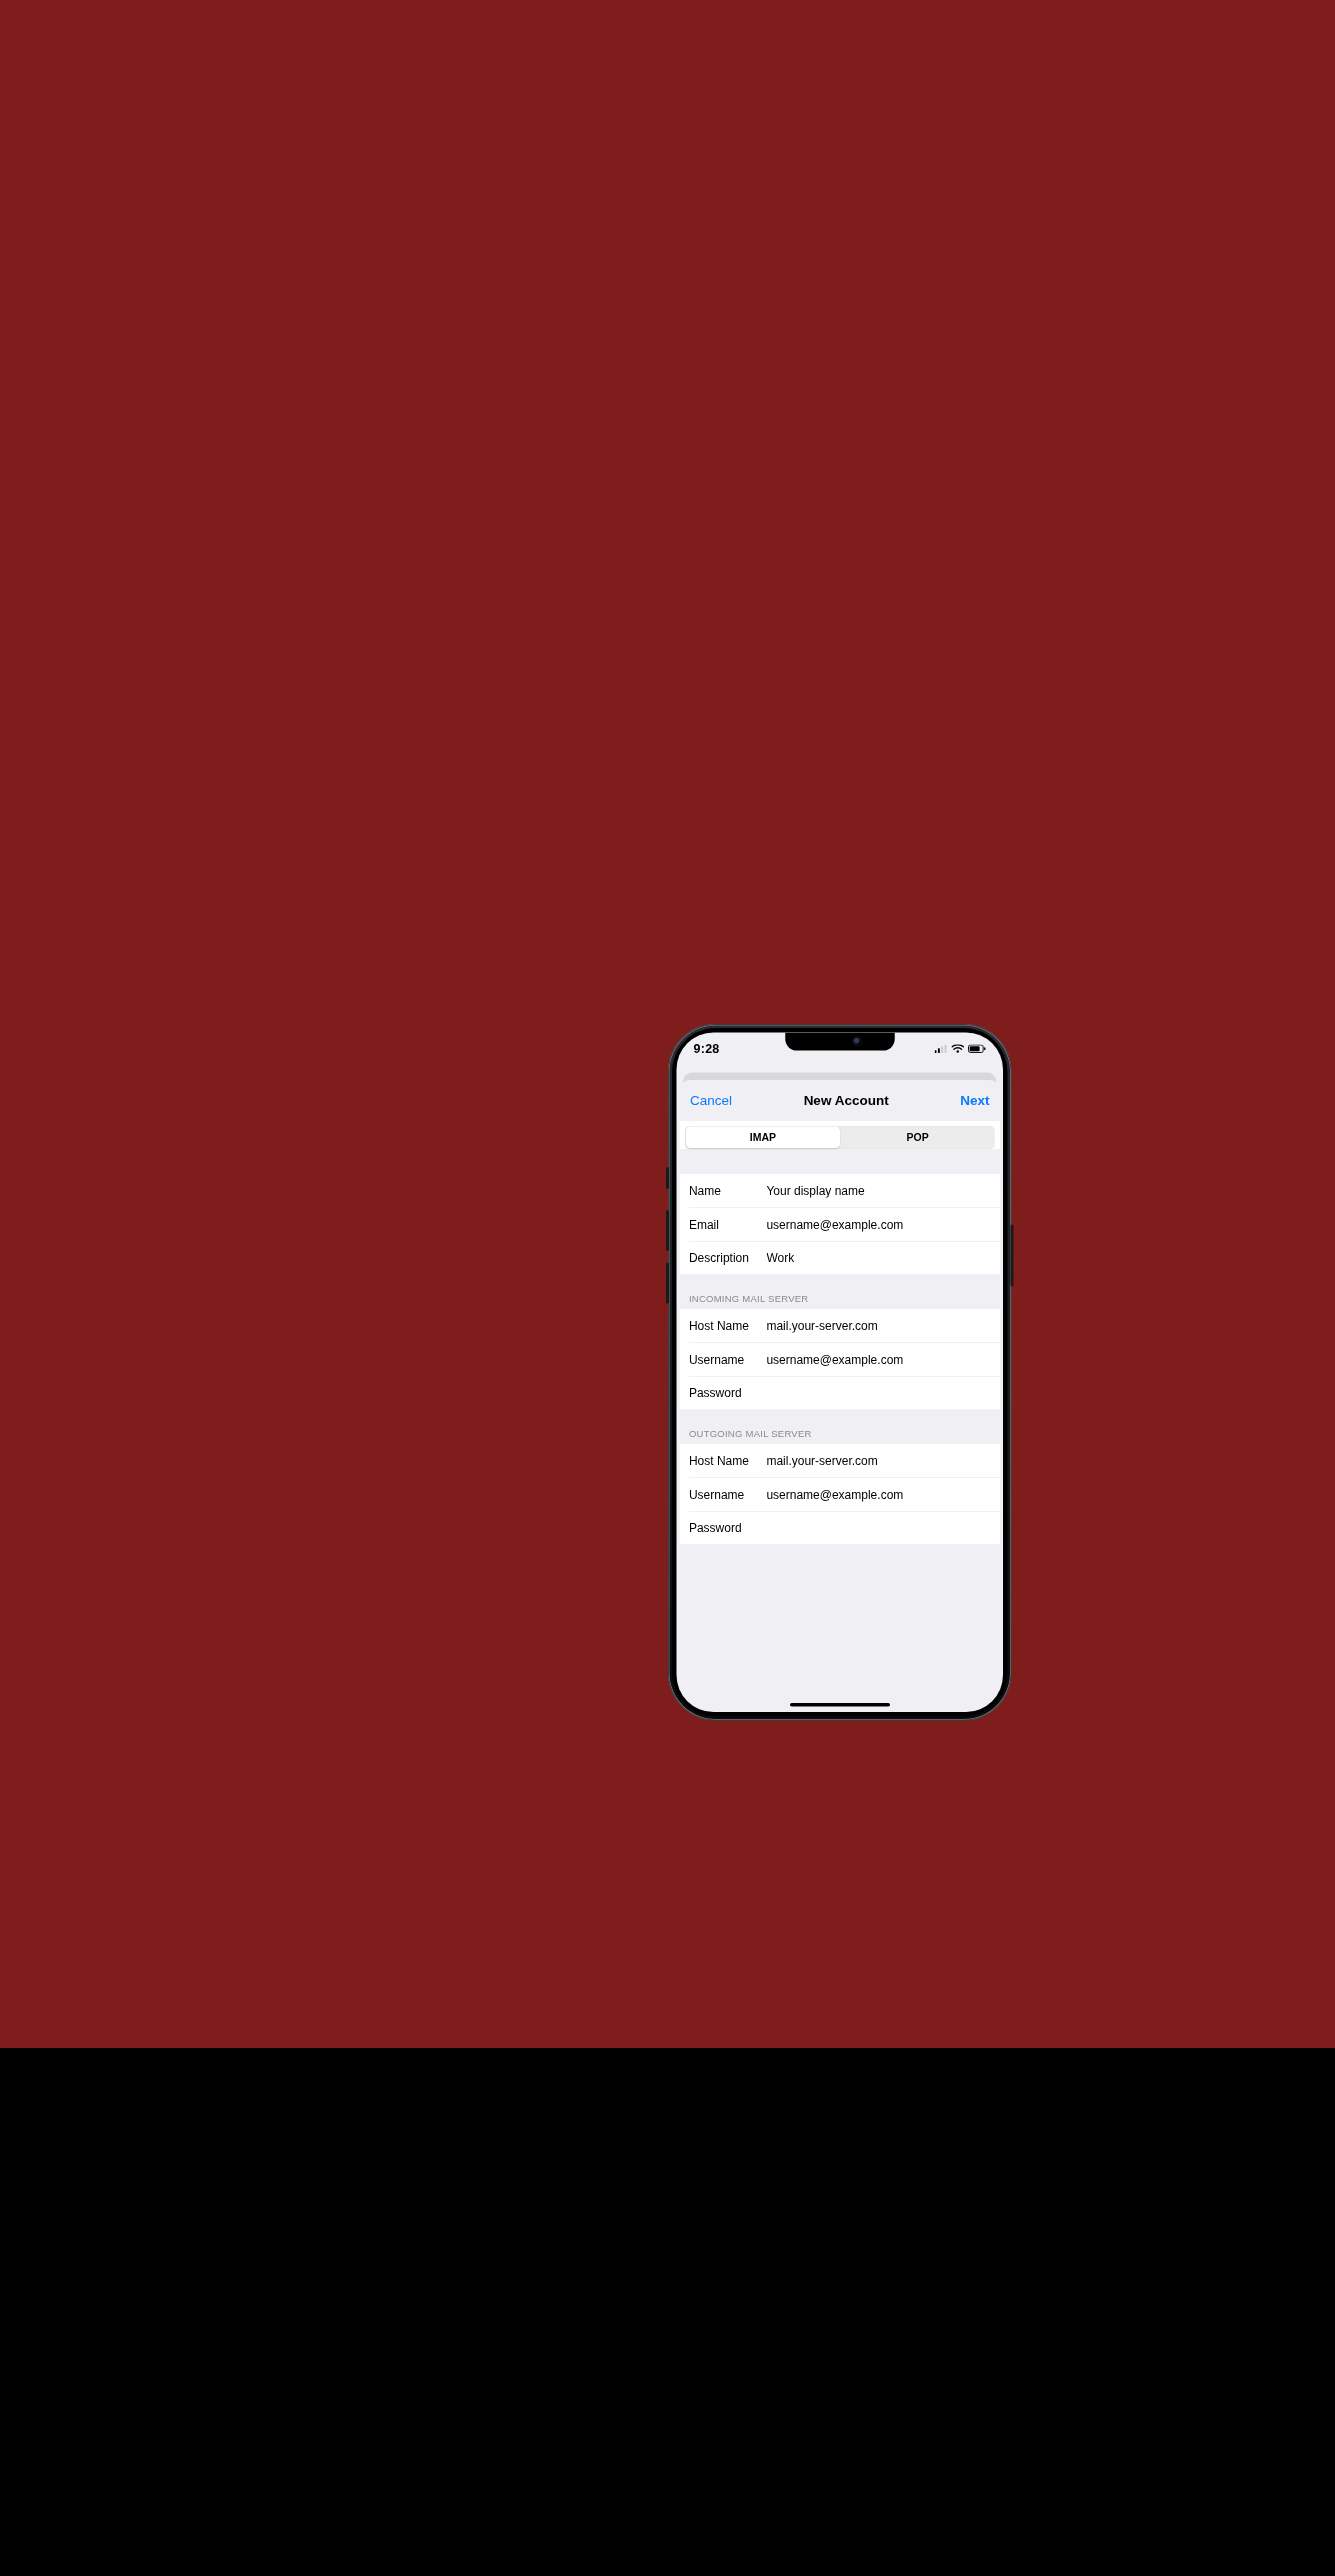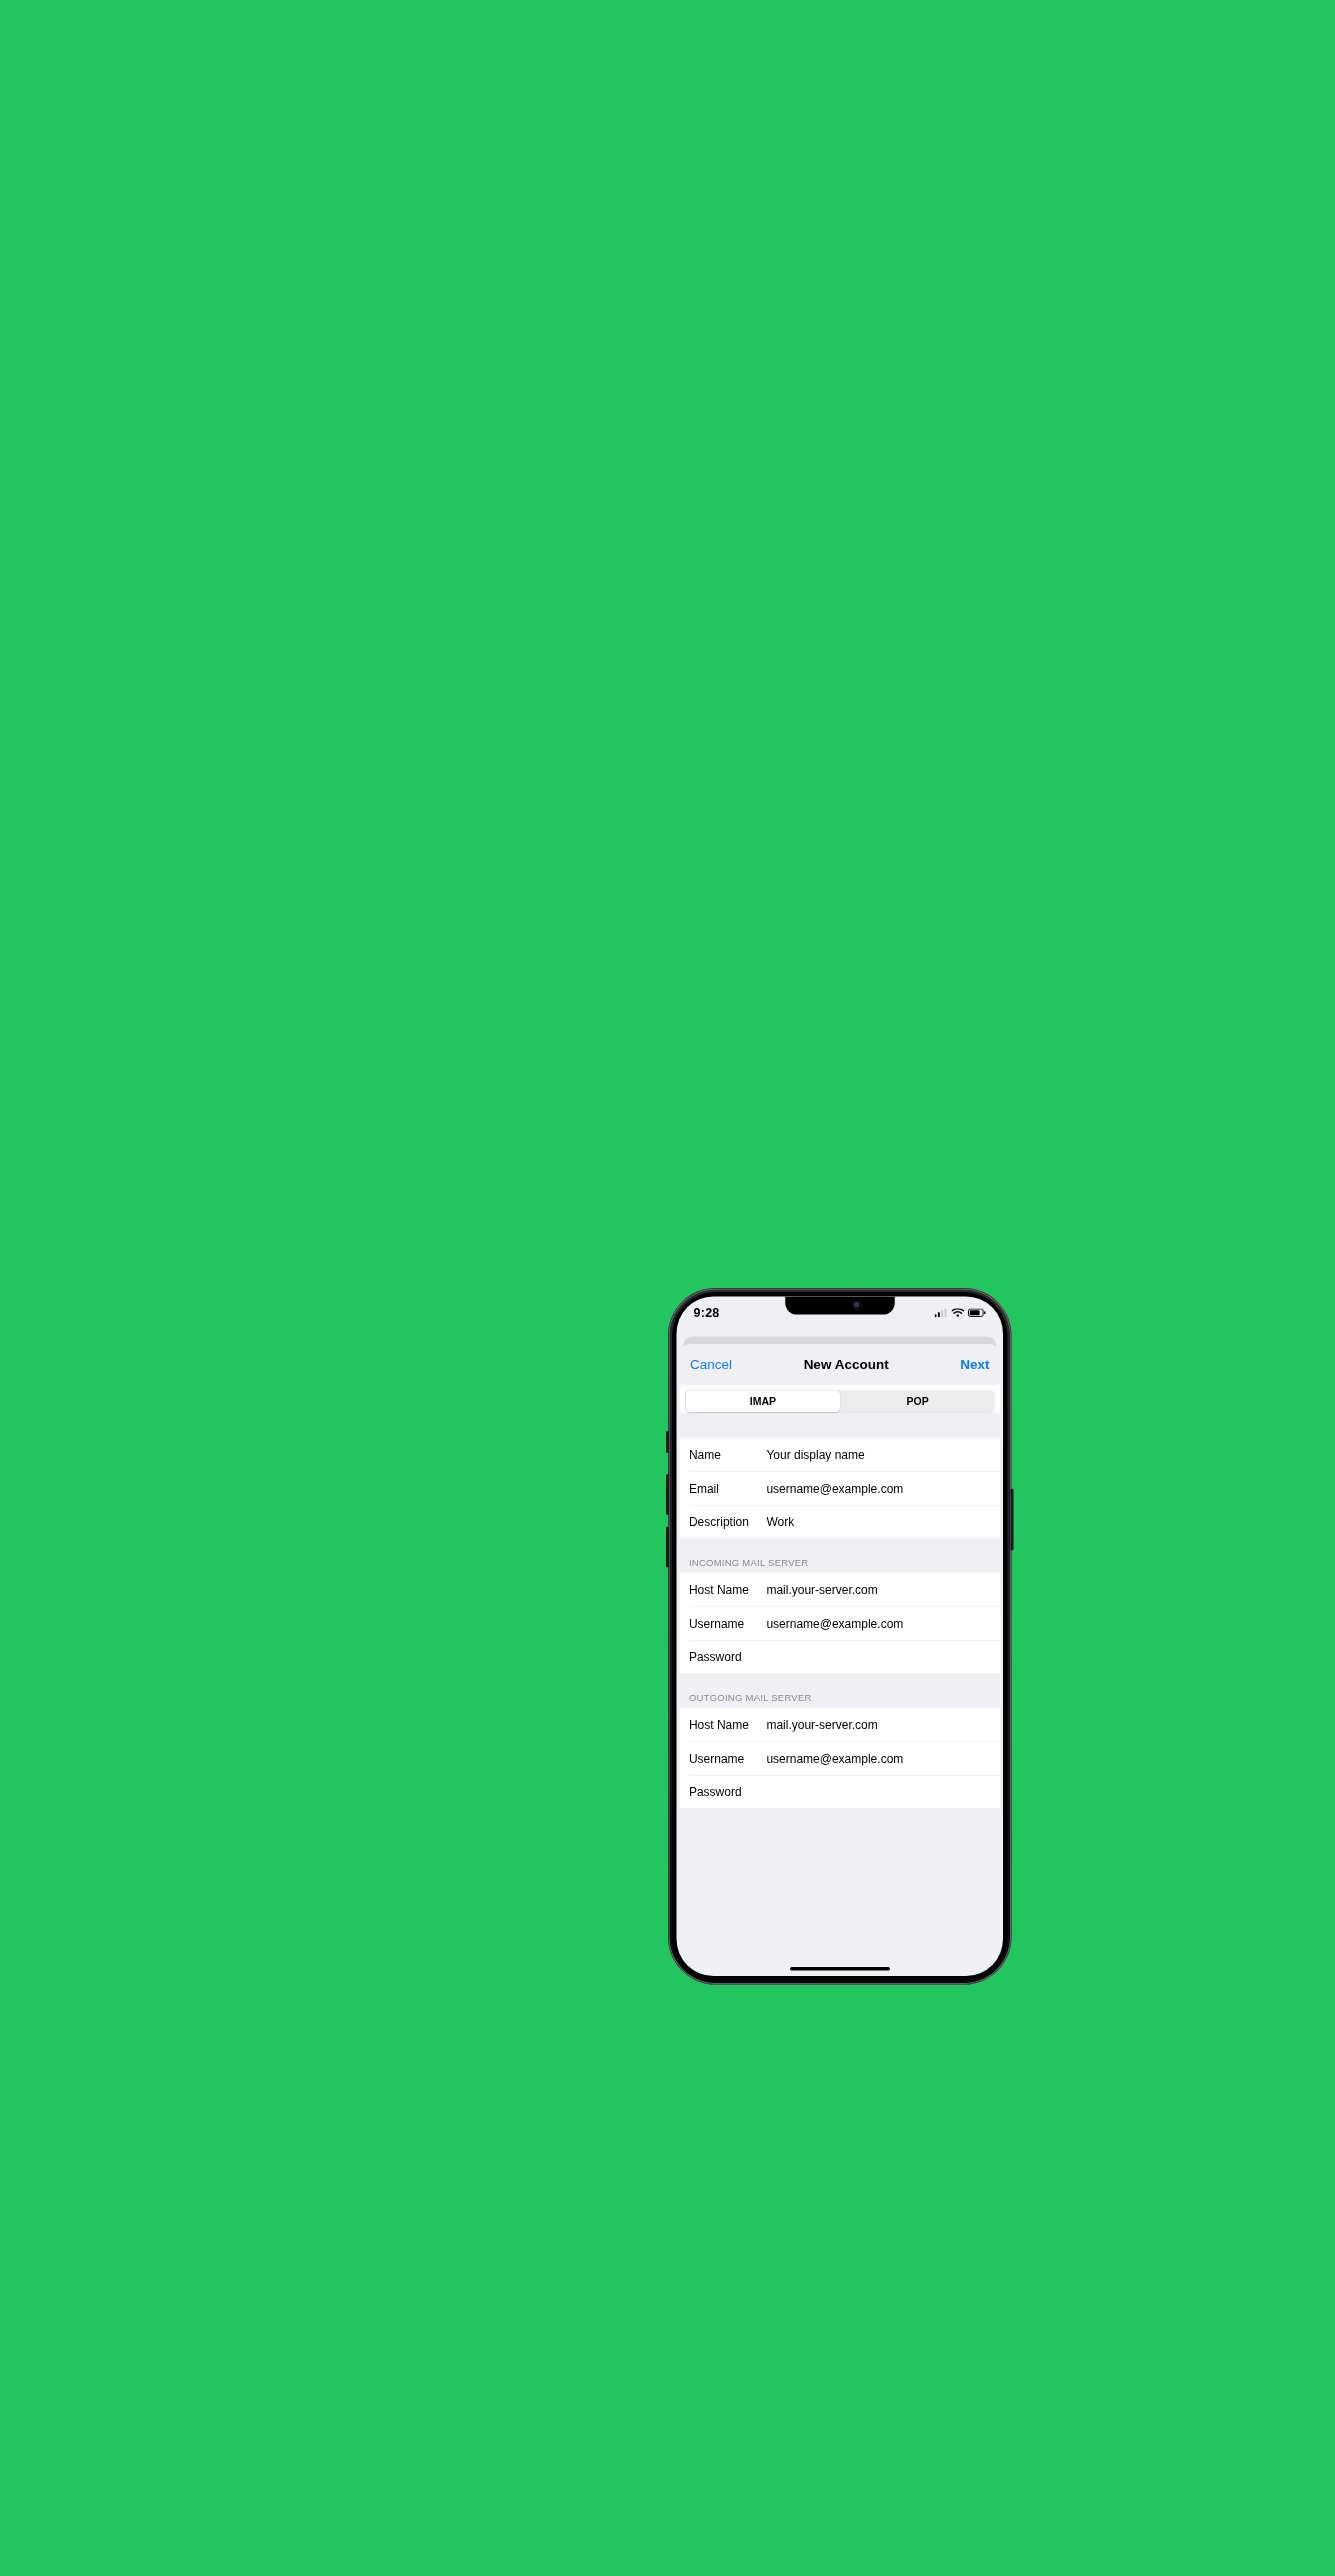--- a/index.html
+++ b/index.html
@@ -1,16 +1,16 @@
 <!DOCTYPE html>
 <html><head>
 <meta charset="utf-8">
 <style>
   html,body{margin:0;padding:0;background:#000;font-family:-apple-system,"SF Pro Text","Helvetica Neue",Helvetica,Arial,sans-serif;-webkit-font-smoothing:antialiased;}
-  .stage{width:1336px;height:2576px;background:#22c55e;position:relative;overflow:hidden;}
+  .stage{width:1336px;height:2048px;background:#7f1d1d;position:relative;overflow:hidden;}
 
   
   .phone{
     position:absolute;left:50%;top:50%;transform:translate(-50%,-50%);
     width:1336px;height:2671px;scale:0.5;transform-origin:center;           
   }
   
   .phone{
     position:absolute;left:50%;top:50%;transform:translate(-50%,-50%);
     width:687px;height:1393px;

